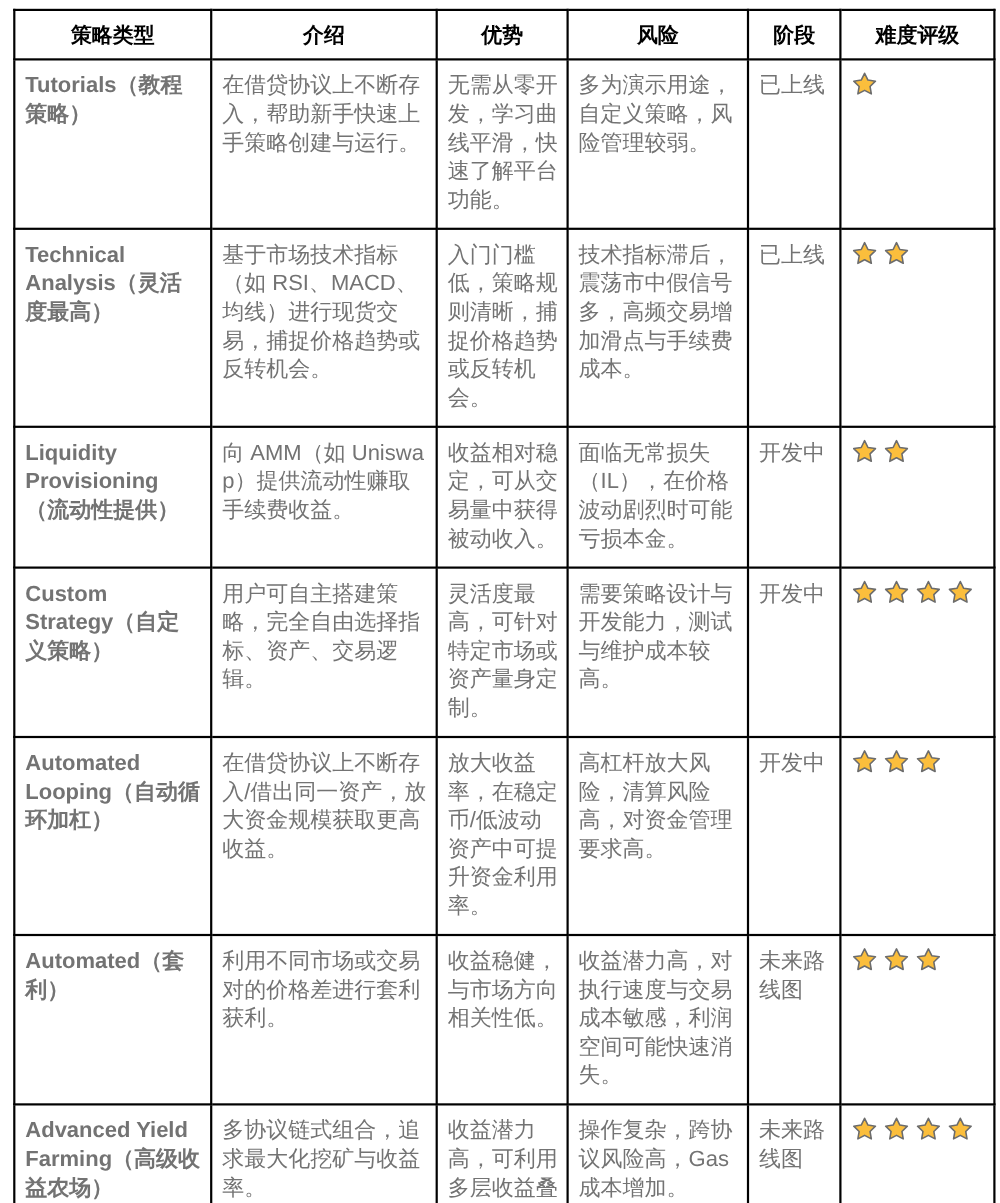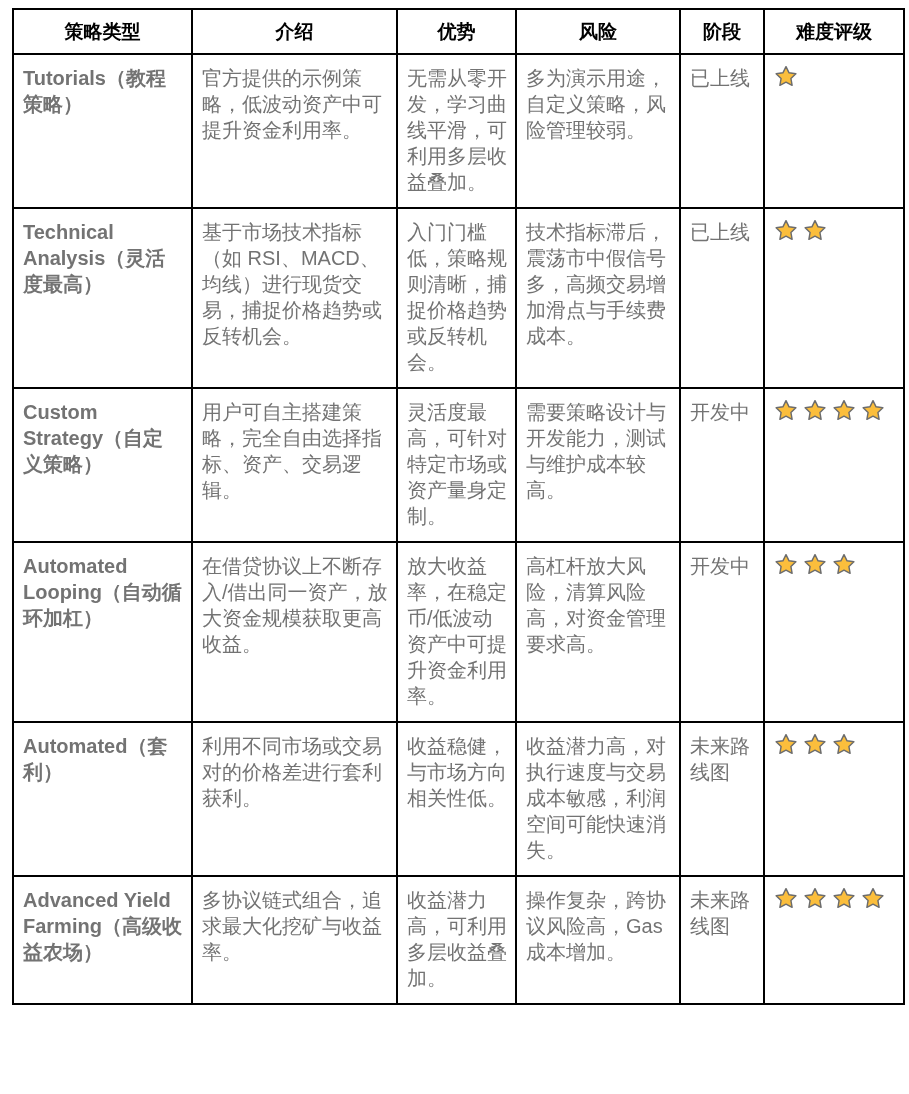--- a/index.html
+++ b/index.html
@@ -82,34 +82,46 @@
         <th>介绍</th>
         <th>优势</th>
         <th>风险</th>
         <th>阶段</th>
         <th>难度评级</th>
       </tr>
     </thead>
     <tbody id="table-body">
         <tr>
           <td class="cell-strategy">Tutorials（教程策略）</td>
-          <td class="cell-intro">官方提供的示例策略，低波动资产中可提升资金利用率。</td>
-          <td class="cell-advantage">无需从零开发，学习曲线平滑，可利用多层收益叠加。</td>
+          <td class="cell-intro">在借贷协议上不断存入，帮助新手快速上手策略创建与运行。</td>
+          <td class="cell-advantage">无需从零开发，学习曲线平滑，快速了解平台功能。</td>
           <td class="cell-risk">多为演示用途，自定义策略，风险管理较弱。</td>
           <td class="cell-stage">已上线</td>
           <td class="cell-difficulty"><span class="star"><svg width="24" height="23" viewBox="0 0 24 24">
                 <path d="M12 1.7l3.2 6.45 7.1 1.03-5.15 5.0 1.22 7.07L12 17.9l-6.37 3.35 1.22-7.07-5.15-5.0 7.1-1.03z" fill="#FBBE3C" stroke="#6C6C6C" stroke-width="1.5" stroke-linejoin="round"></path>
               </svg></span></td>
         </tr>
         <tr>
           <td class="cell-strategy">Technical Analysis（灵活度最高）</td>
           <td class="cell-intro">基于市场技术指标（如 RSI、MACD、均线）进行现货交易，捕捉价格趋势或反转机会。</td>
           <td class="cell-advantage">入门门槛低，策略规则清晰，捕捉价格趋势或反转机会。</td>
           <td class="cell-risk">技术指标滞后，震荡市中假信号多，高频交易增加滑点与手续费成本。</td>
           <td class="cell-stage">已上线</td>
+          <td class="cell-difficulty"><span class="star"><svg width="24" height="23" viewBox="0 0 24 24">
+                <path d="M12 1.7l3.2 6.45 7.1 1.03-5.15 5.0 1.22 7.07L12 17.9l-6.37 3.35 1.22-7.07-5.15-5.0 7.1-1.03z" fill="#FBBE3C" stroke="#6C6C6C" stroke-width="1.5" stroke-linejoin="round"></path>
+              </svg></span><span class="star"><svg width="24" height="23" viewBox="0 0 24 24">
+                <path d="M12 1.7l3.2 6.45 7.1 1.03-5.15 5.0 1.22 7.07L12 17.9l-6.37 3.35 1.22-7.07-5.15-5.0 7.1-1.03z" fill="#FBBE3C" stroke="#6C6C6C" stroke-width="1.5" stroke-linejoin="round"></path>
+              </svg></span></td>
+        </tr>
+        <tr>
+          <td class="cell-strategy">Liquidity Provisioning（流动性提供）</td>
+          <td class="cell-intro">向 AMM（如 Uniswap）提供流动性赚取手续费收益。</td>
+          <td class="cell-advantage">收益相对稳定，可从交易量中获得被动收入。</td>
+          <td class="cell-risk">面临无常损失（IL），在价格波动剧烈时可能亏损本金。</td>
+          <td class="cell-stage">开发中</td>
           <td class="cell-difficulty"><span class="star"><svg width="24" height="23" viewBox="0 0 24 24">
                 <path d="M12 1.7l3.2 6.45 7.1 1.03-5.15 5.0 1.22 7.07L12 17.9l-6.37 3.35 1.22-7.07-5.15-5.0 7.1-1.03z" fill="#FBBE3C" stroke="#6C6C6C" stroke-width="1.5" stroke-linejoin="round"></path>
               </svg></span><span class="star"><svg width="24" height="23" viewBox="0 0 24 24">
                 <path d="M12 1.7l3.2 6.45 7.1 1.03-5.15 5.0 1.22 7.07L12 17.9l-6.37 3.35 1.22-7.07-5.15-5.0 7.1-1.03z" fill="#FBBE3C" stroke="#6C6C6C" stroke-width="1.5" stroke-linejoin="round"></path>
               </svg></span></td>
         </tr>
         <tr>
           <td class="cell-strategy">Custom Strategy（自定义策略）</td>
           <td class="cell-intro">用户可自主搭建策略，完全自由选择指标、资产、交易逻辑。</td>
           <td class="cell-advantage">灵活度最高，可针对特定市场或资产量身定制。</td>

